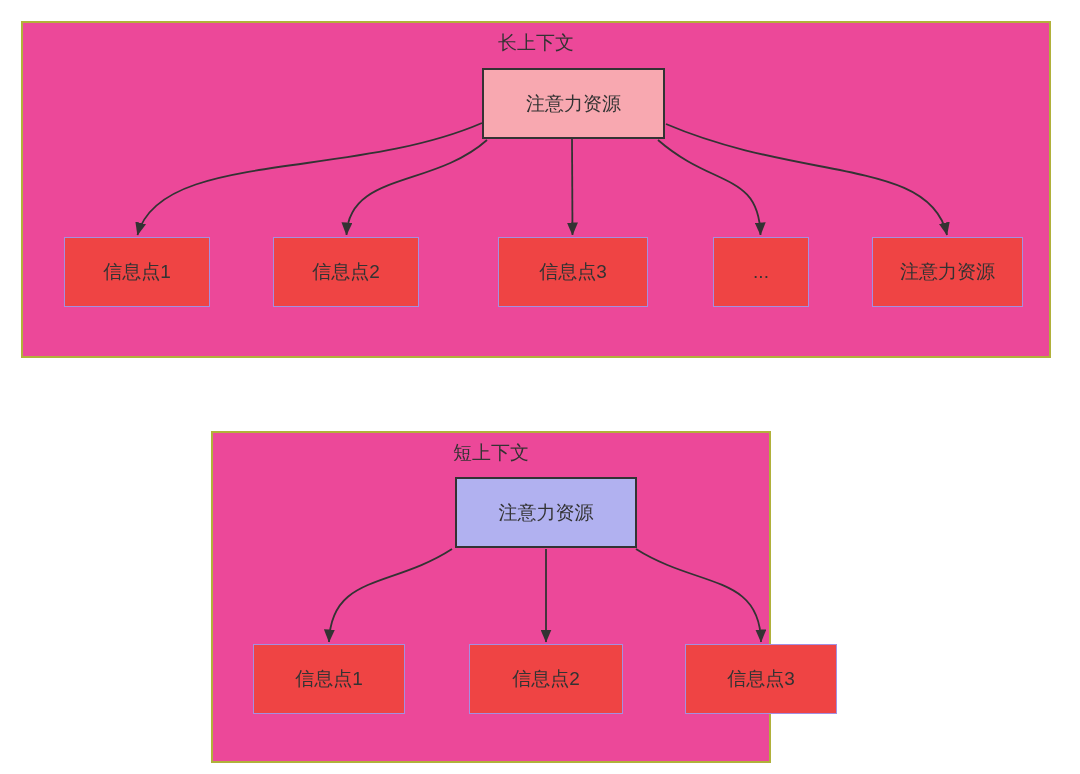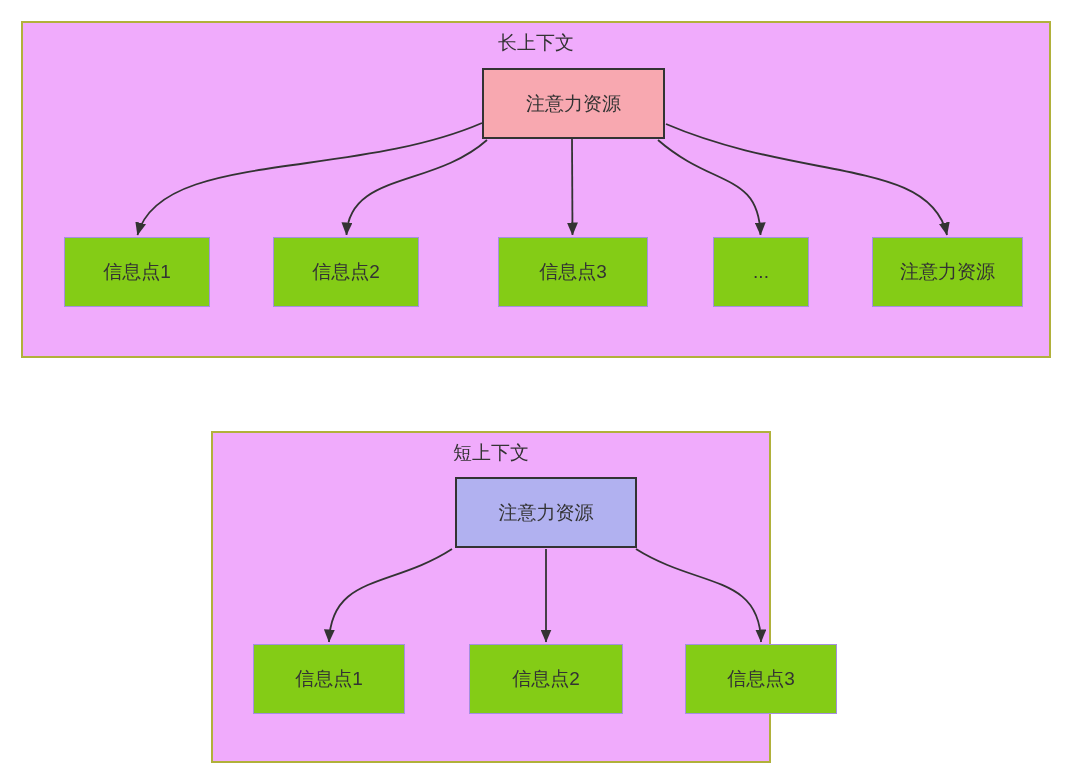--- a/index.html
+++ b/index.html
@@ -7,21 +7,21 @@
     position: relative;
     width: 1080px;
     height: 774px;
     background: #ffffff;
     font-family: "Liberation Sans", sans-serif;
     color: #333333;
     overflow: hidden;
   }
   .group {
     position: absolute;
-    background: #f0abfc;
+    background: #ec4899;
     border: 2px solid #b1b13a;
     box-sizing: border-box;
     padding-left: 45px;
   }
   #group-long  { left: 21px;  top: 21px;  width: 1030px; height: 337px; }
   #group-short { left: 211px; top: 431px; width: 560px;  height: 332px; }
   .group-title {
     position: absolute;
     top: 7px; left: 0; right: 0;
     text-align: center;
@@ -41,21 +41,21 @@
     align-items: center;
     justify-content: center;
     font-size: 19px;
     color: #333333;
     text-align: left;
   }
   .attn { border: 2.5px solid #333333; }
   #attn-long  { left: 482px; top: 68px;  width: 183px; height: 71px; background: #f8a8b0; }
   #attn-short { left: 455px; top: 477px; width: 182px; height: 71px; background: #b1b1f0; }
   .info {
-    background: #84cc16;
+    background: #ef4444;
     border: 1.5px solid #a48fe1;
   }
   .info.row-long  { top: 237px; height: 70px; }
   .info.row-short { top: 644px; height: 70px; }
   #t-info1 { left: 64px;  width: 146px; }
   #t-info2 { left: 273px; width: 146px; }
   #t-info3 { left: 498px; width: 150px; }
   #t-dots  { left: 713px; width: 96px;  }
   #t-infon { left: 872px; width: 151px; }
   #s-info1 { left: 253px; width: 152px; }

